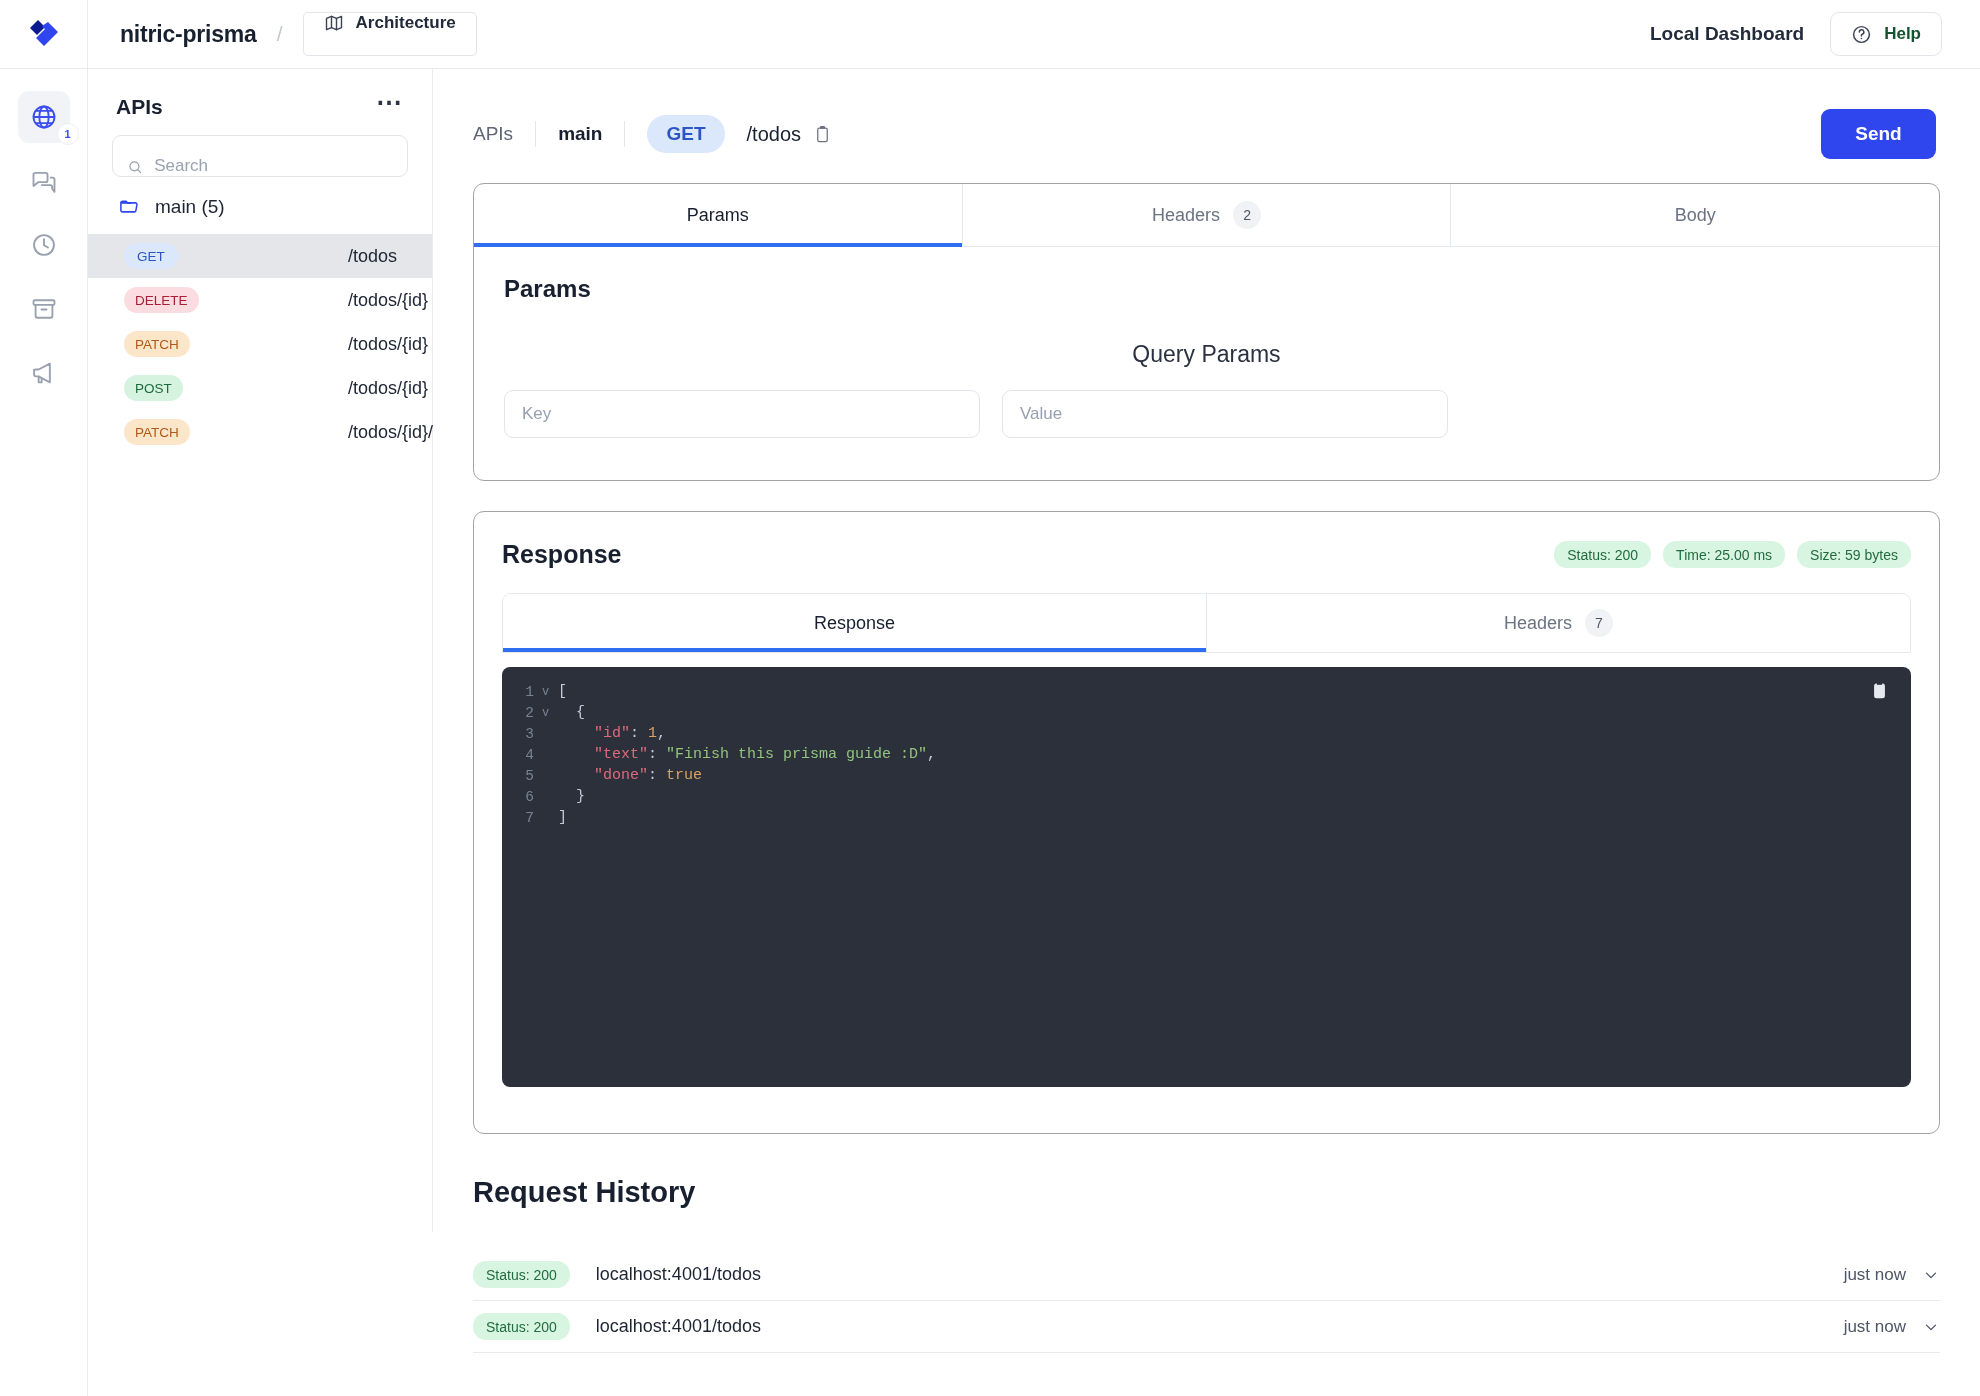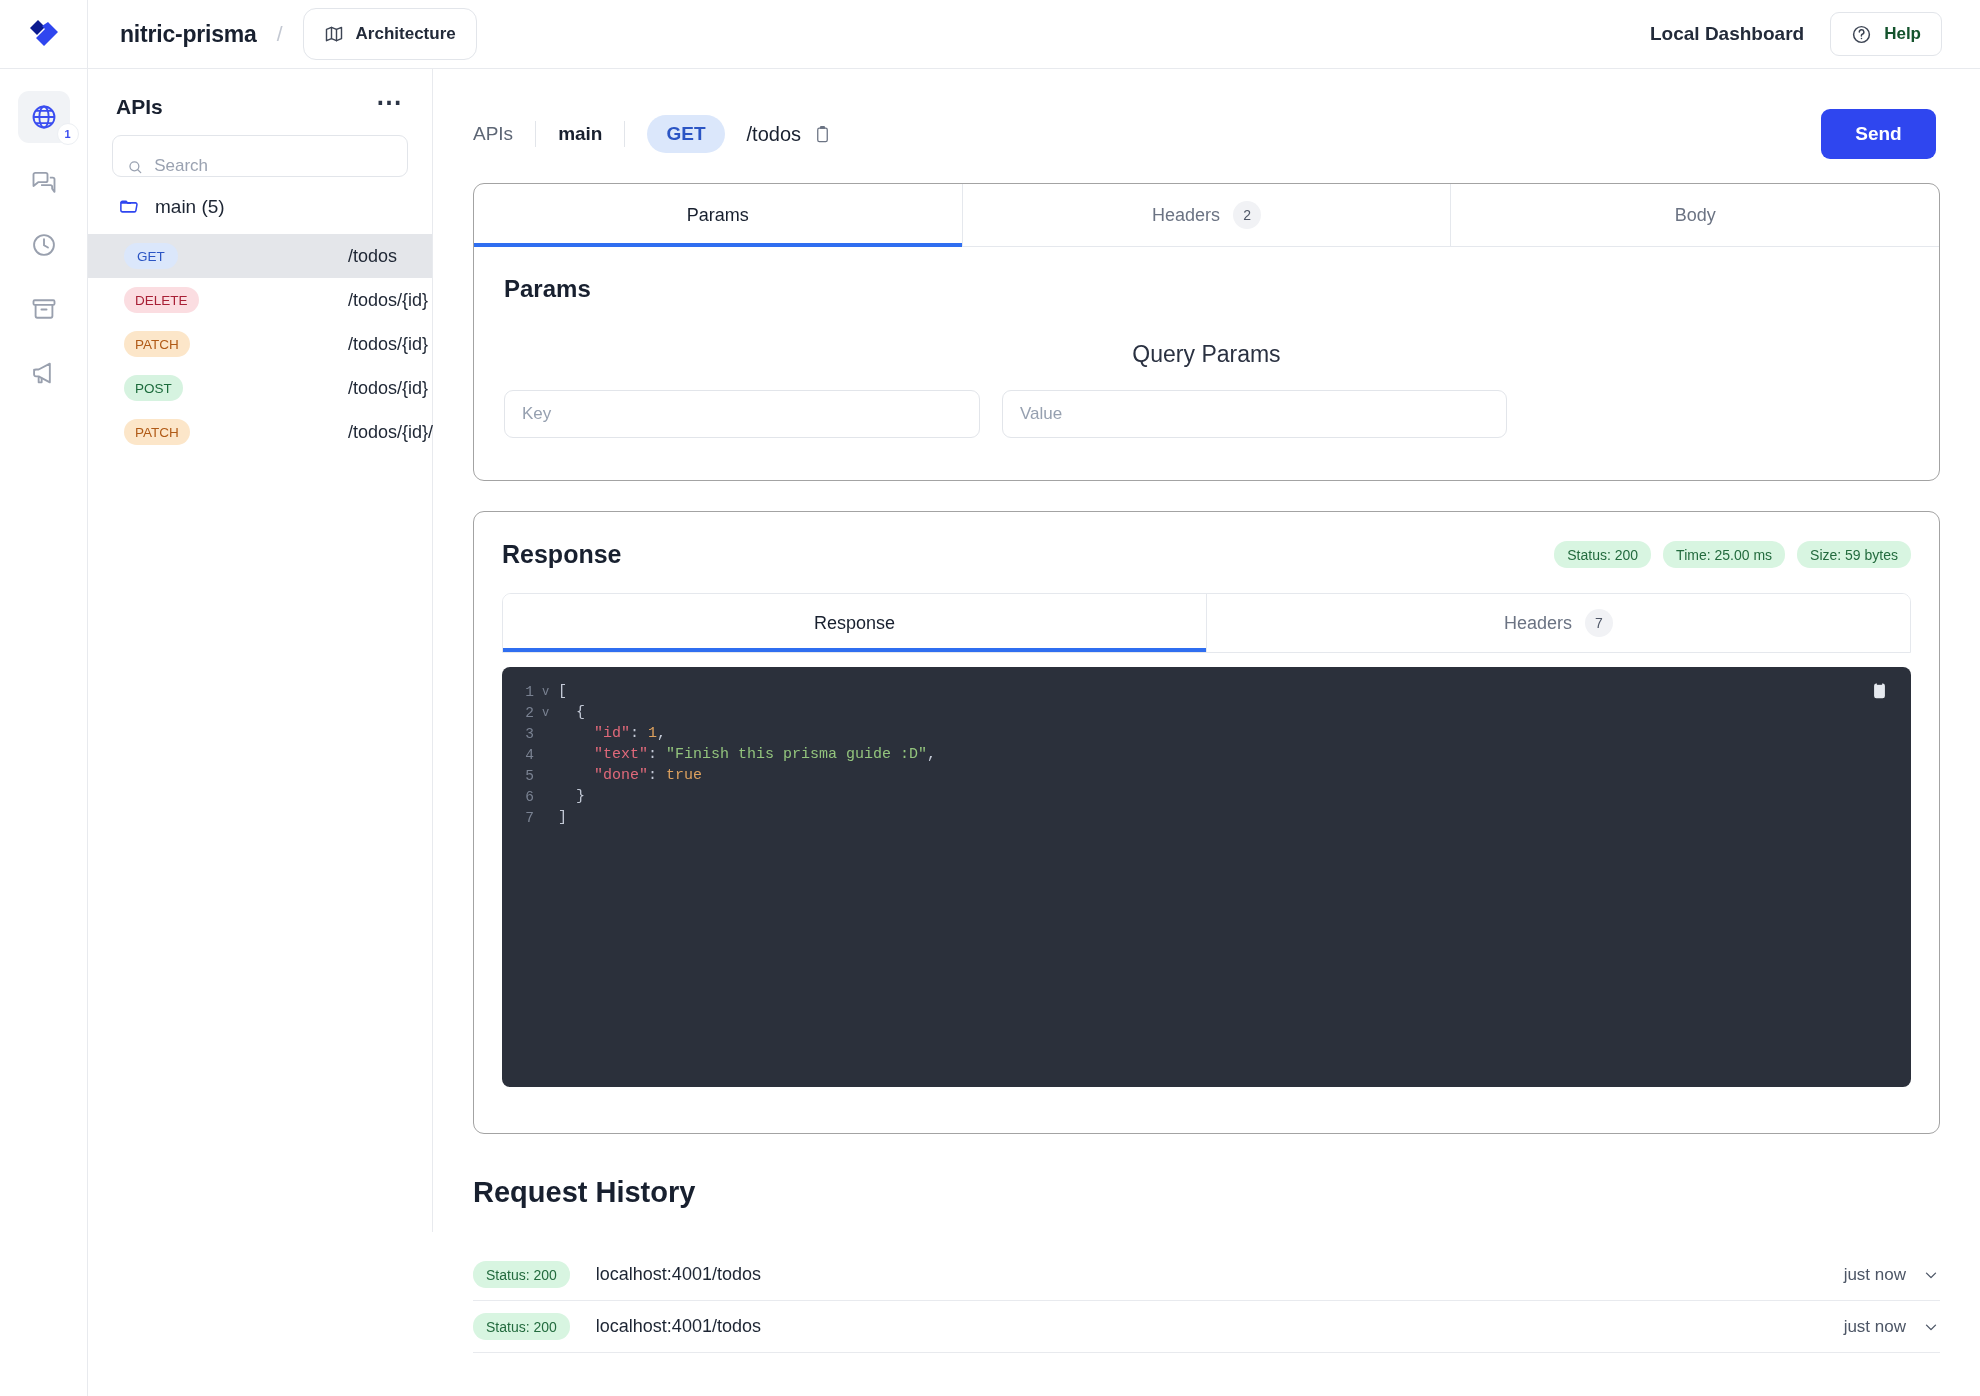--- a/index.html
+++ b/index.html
@@ -23,23 +23,23 @@
     display: flex; align-items: center; justify-content: center;
     border-right: 1px solid #e8eaee;
   }
   .logo-mark { width: 36px; height: 36px; }
   .brand-name {
     margin-left: 32px;
     font-size: 23px; font-weight: 700; color: #18202f; letter-spacing: -0.2px;
   }
   .brand-slash { margin: 0 20px; color: #c3c8d2; font-size: 21px; }
   .arch-btn {
-    display: flex; align-items: center; gap: 12px;
-    height: 52px; padding: 0 20px;
-    border: 1px solid #e2e5ea; border-radius: 13px;
+    display: flex; align-items: flex-start; gap: 12px;
+    height: 44px; padding: 0 20px;
+    border: 1px solid #e2e5ea; border-radius: 5px;
     background: #fff; cursor: pointer;
     font-size: 17px; font-weight: 600; color: #232b3a;
   }
   .topbar-right {
     margin-left: auto; display: flex; align-items: center; gap: 26px;
     padding-right: 38px;
   }
   .local-dash { font-size: 19px; font-weight: 700; color: #232b3a; }
   .help-btn {
     display: flex; align-items: center; gap: 12px;
@@ -178,21 +178,21 @@
   .params-h { font-size: 24px; font-weight: 700; color: #18202f; }
   .query-h { font-size: 23px; font-weight: 400; color: #2a3141; margin-top: 38px; text-align: center; }
   .kv-row { display: flex; gap: 22px; margin-top: 22px; }
   .kv-input {
     height: 48px; border: 1px solid #e2e5ea; border-radius: 9px;
     padding: 0 17px; font-size: 17px; outline: 0; background: #fff;
     font-family: "Liberation Sans", sans-serif; color: #1d2533;
   }
   .kv-input::placeholder { color: #96a0b0; }
   .kv-key { width: 476px; }
-  .kv-val { width: 505px; }
+  .kv-val { width: 446px; }
 
   .resp-card { margin: 30px 40px 0 40px; padding: 28px 28px 46px 28px; }
   .resp-head {
     display: flex; align-items: center; margin-bottom: 24px;
   }
   .resp-title { font-size: 25px; font-weight: 700; color: #18202f; }
   .stat-pills { margin-left: auto; display: flex; gap: 12px; }
   .stat-pill {
     display: inline-flex; align-items: center; justify-content: center;
     height: 27px; padding: 0 13px; border-radius: 13px;

